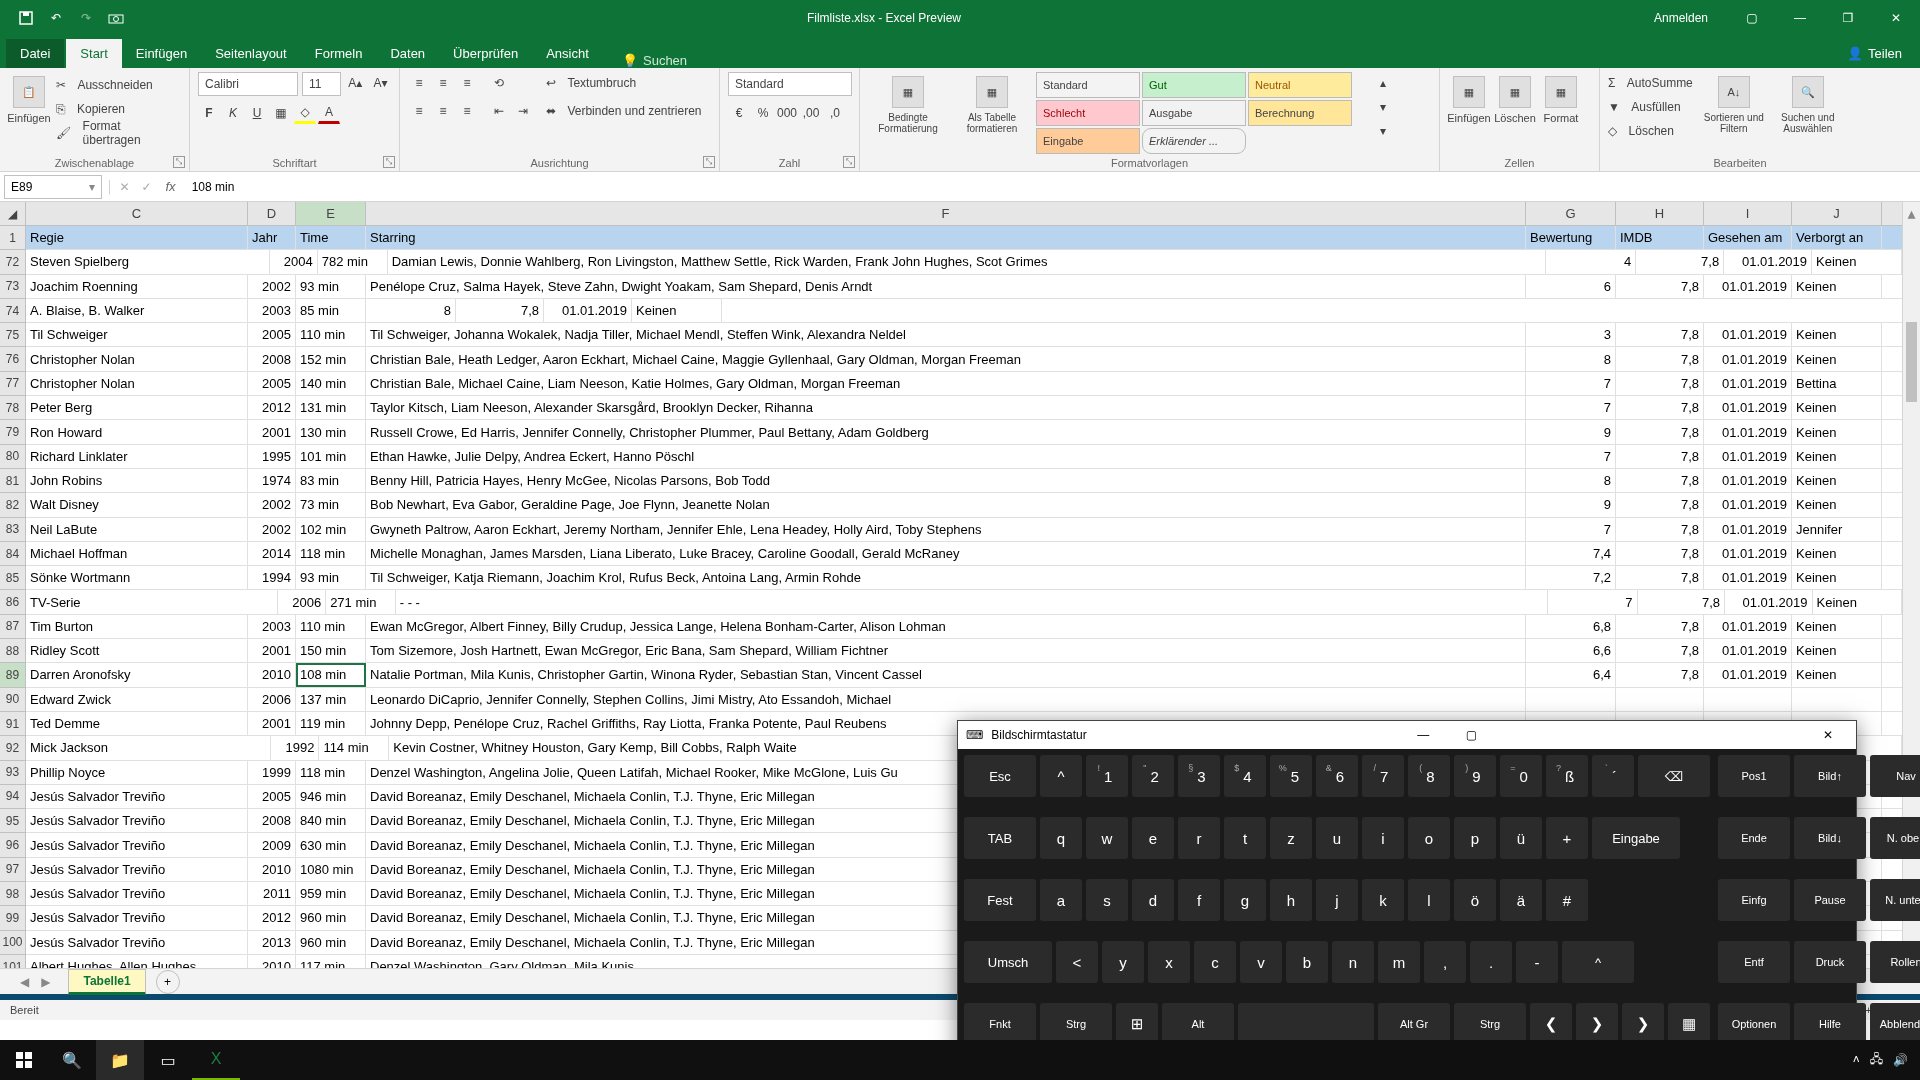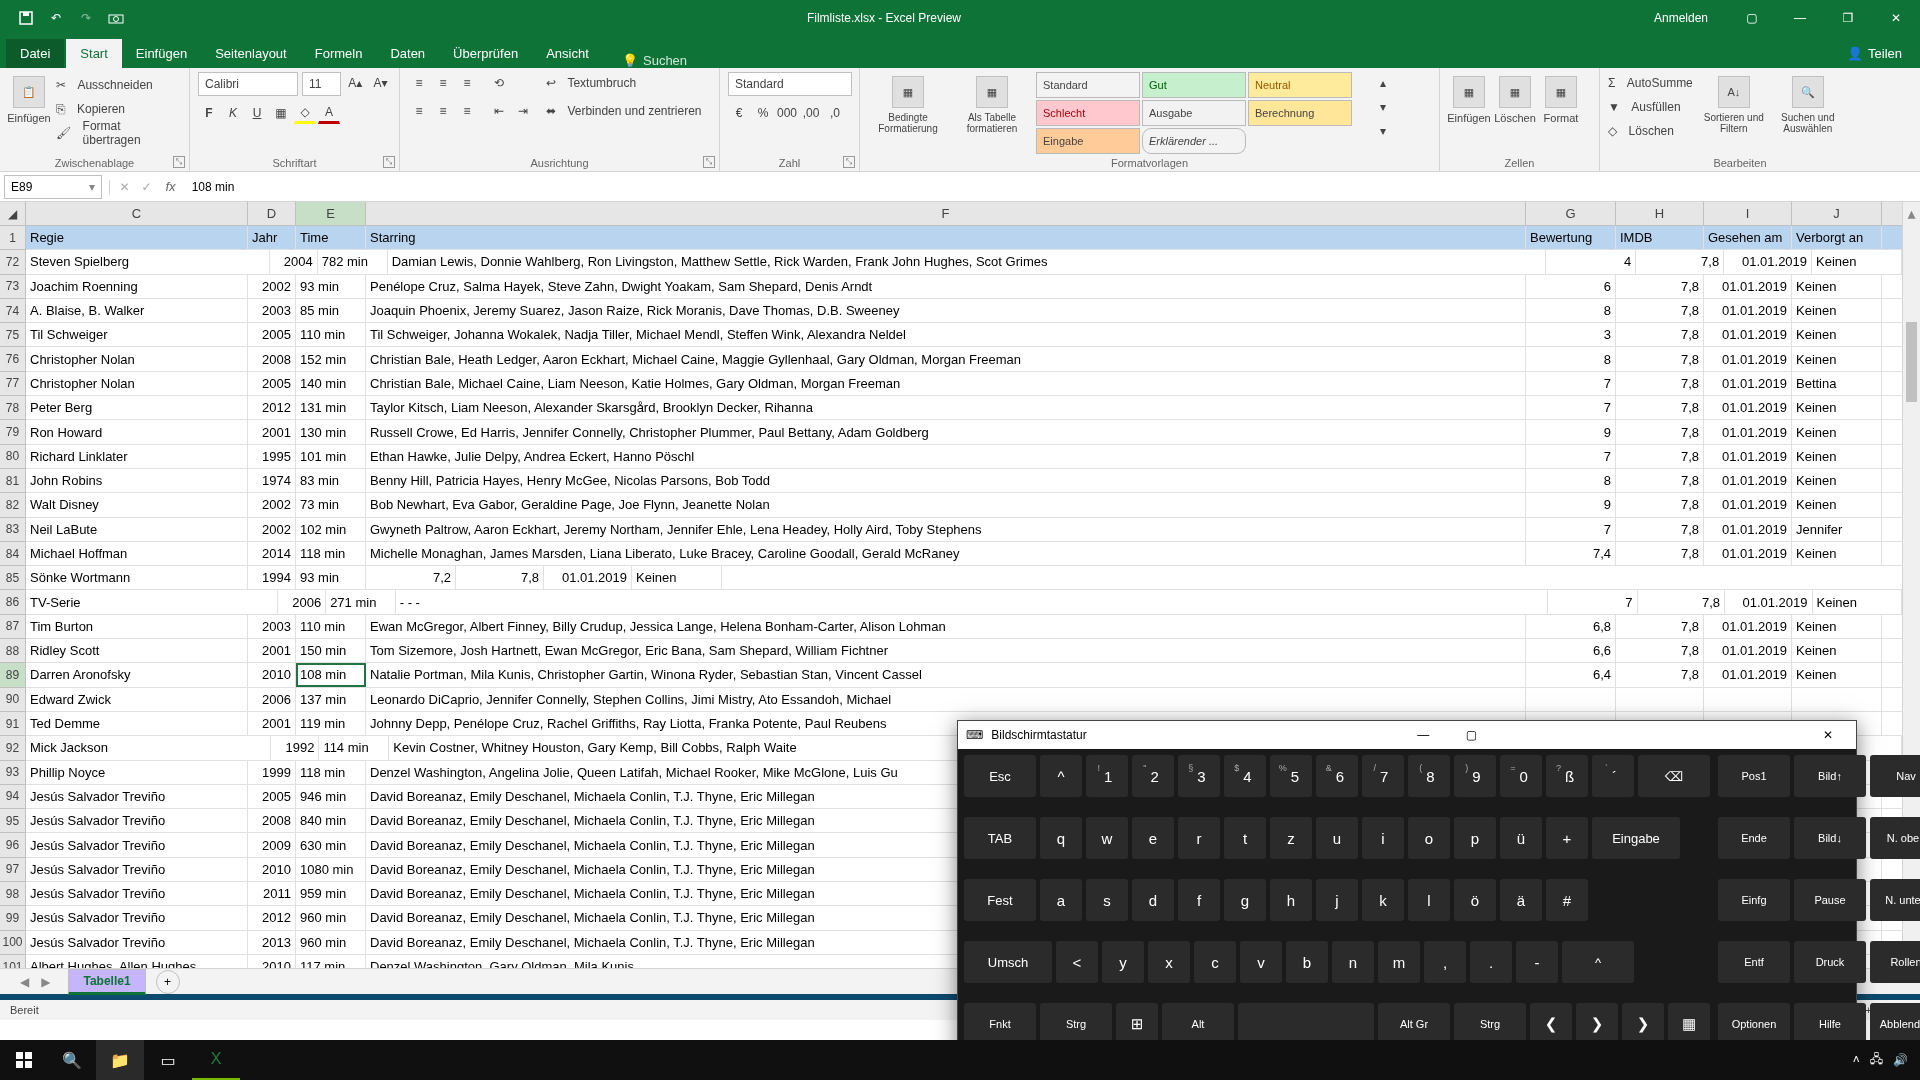--- a/index.html
+++ b/index.html
@@ -52,21 +52,21 @@
 .cells { position: absolute; top: 24px; left: 26px; right: 18px; bottom: 0; font-size: 13px; }
 .row { height: 24.3px; display: flex; border-bottom: 1px solid #e0e0e0; }
 .row.header { background: #b8d4ee; font-weight: normal; }
 .cell { border-right: 1px solid #e0e0e0; padding: 2px 4px; overflow: hidden; white-space: nowrap; text-overflow: clip; display: flex; align-items: center; }
 .cell.r { justify-content: flex-end; }
 .cell.selected { border: 2px solid #217346; padding: 0 2px; }
 .vscroll { width: 18px; background: #f0f0f0; border-left: 1px solid #d4d4d4; position: absolute; right: 0; top: 0; bottom: 0; }
 
 
 .sheettabs { height: 26px; background: #f3f3f3; border-top: 1px solid #d4d4d4; display: flex; align-items: center; font-size: 12px; padding-left: 20px; }
-.sheettab { padding: 4px 14px; border: 1px solid #c0c0c0; background: #c4b5fd; border-bottom: 3px solid #0e7336; font-weight: bold; color: #0e7336; }
+.sheettab { padding: 4px 14px; border: 1px solid #c0c0c0; background: #fef9c3; border-bottom: 3px solid #0e7336; font-weight: bold; color: #0e7336; }
 .addsheet { width: 24px; height: 24px; display: flex; align-items: center; justify-content: center; margin-left: 10px; border: 1px solid #c0c0c0; border-radius: 12px; }
 
 
 .statusbar { height: 26px; background: #f3f3f3; border-top: 6px solid #0c4a6e; display: flex; align-items: center; font-size: 11px; padding: 0 10px; color: #444; }
 .statusbar .views { margin-left: auto; display: flex; gap: 2px; }
 .statusbar .zoom { display: flex; align-items: center; gap: 8px; margin-left: 16px; }
 .zslider { width: 100px; height: 4px; background: #c0c0c0; position: relative; }
 .zslider .thumb { width: 8px; height: 14px; background: #666; position: absolute; top: -5px; left: 58px; }
 
 
@@ -371,21 +371,20 @@
         <div class="cell" style="width: 1160px;">Penélope Cruz, Salma Hayek, Steve Zahn, Dwight Yoakam, Sam Shepard, Denis Arndt</div>
         <div class="cell r" style="width: 90px;">6</div>
         <div class="cell r" style="width: 88px;">7,8</div>
         <div class="cell r" style="width: 88px;">01.01.2019</div>
         <div class="cell" style="width: 90px;">Keinen</div>
       </div>
       <div class="row">
         <div class="cell" style="width: 222px;">A. Blaise, B. Walker</div>
         <div class="cell r" style="width: 48px;">2003</div>
         <div class="cell" style="width: 70px;">85 min</div>
-        <div class="cell" style="width: 1160px;">Joaquin Phoenix, Jeremy Suarez, Jason Raize, Rick Moranis, Dave Thomas, D.B. Sweeney</div>
         <div class="cell r" style="width: 90px;">8</div>
         <div class="cell r" style="width: 88px;">7,8</div>
         <div class="cell r" style="width: 88px;">01.01.2019</div>
         <div class="cell" style="width: 90px;">Keinen</div>
       </div>
       <div class="row">
         <div class="cell" style="width: 222px;">Til Schweiger</div>
         <div class="cell r" style="width: 48px;">2005</div>
         <div class="cell" style="width: 70px;">110 min</div>
         <div class="cell" style="width: 1160px;">Til Schweiger, Johanna Wokalek, Nadja Tiller, Michael Mendl, Steffen Wink, Alexandra Neldel</div>
@@ -481,20 +480,21 @@
         <div class="cell" style="width: 1160px;">Michelle Monaghan, James Marsden, Liana Liberato, Luke Bracey, Caroline Goodall, Gerald McRaney</div>
         <div class="cell r" style="width: 90px;">7,4</div>
         <div class="cell r" style="width: 88px;">7,8</div>
         <div class="cell r" style="width: 88px;">01.01.2019</div>
         <div class="cell" style="width: 90px;">Keinen</div>
       </div>
       <div class="row">
         <div class="cell" style="width: 222px;">Sönke Wortmann</div>
         <div class="cell r" style="width: 48px;">1994</div>
         <div class="cell" style="width: 70px;">93 min</div>
+        <div class="cell" style="width: 1160px;">Til Schweiger, Katja Riemann, Joachim Krol, Rufus Beck, Antoina Lang, Armin Rohde</div>
         <div class="cell r" style="width: 90px;">7,2</div>
         <div class="cell r" style="width: 88px;">7,8</div>
         <div class="cell r" style="width: 88px;">01.01.2019</div>
         <div class="cell" style="width: 90px;">Keinen</div>
       </div>
       <div class="row">
         <div class="cell" style="width: 254px;">TV-Serie</div>
         <div class="cell r" style="width: 48px;">2006</div>
         <div class="cell" style="width: 70px;">271 min</div>
         <div class="cell" style="width: 1160px;">- - -</div>

